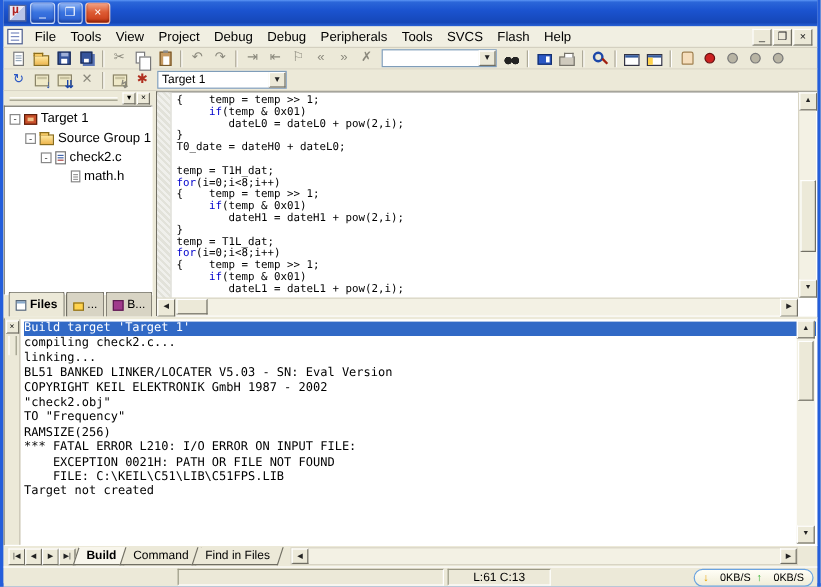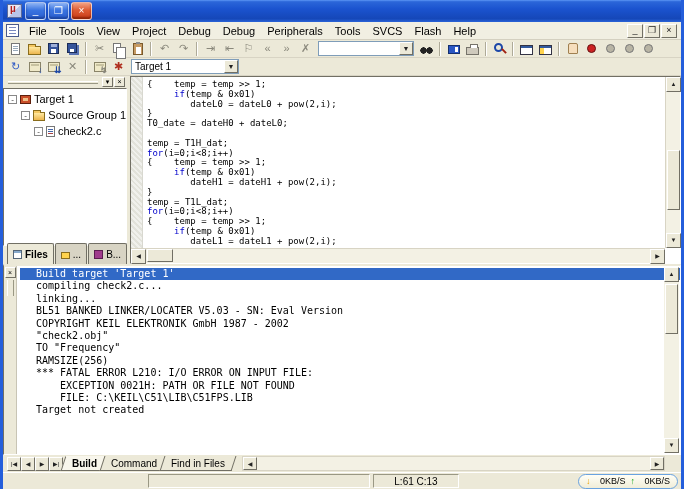--- a/index.html
+++ b/index.html
@@ -98,21 +98,21 @@
   .sb-btn{width:15px;height:15px;flex:0 0 15px;background:#ece9d8;border:1px solid;border-color:#fff #716f64 #716f64 #fff;font-size:6px;line-height:13px;text-align:center;color:#222;}
   .sb-thumb-v{width:13px;height:60px;margin:58px auto 0;background:#ece9d8;border:1px solid;border-color:#fff #716f64 #716f64 #fff;}
   .sb-thumb-h{height:13px;width:26px;margin:0 0 0 1px;background:#ece9d8;border:1px solid;border-color:#fff #716f64 #716f64 #fff;}
   .sb-fill{flex:1;}
   
   .build-win{flex:0 0 191px;display:flex;background:#fff;border:1px solid;border-color:#716f64 #fff #fff #716f64;border-top:2px solid #ece9d8;position:relative;}
   .build-strip{width:13px;flex:0 0 13px;background:#ece9d8;border-right:1px solid #c8c4b4;display:flex;flex-direction:column;align-items:center;padding-top:1px;}
   .build-close{width:11px;height:11px;background:#ece9d8;border:1px solid;border-color:#fff #716f64 #716f64 #fff;font-size:7px;line-height:9px;text-align:center;}
   .build-grip{width:7px;height:16px;margin-top:2px;border-left:1px solid #fff;border-right:1px solid #9a9884;}
   .build-out{flex:1;font-family:"DejaVu Sans Mono",monospace;font-size:10px;line-height:12.4px;padding:2px 0 0 3px;white-space:pre;overflow:hidden;}
-  .build-line{padding-left:16px;}
+  .build-line{padding-left:0;}
   .build-line.sel{background:#3169c6;color:#fff;}
   .build-vscroll{position:absolute;top:1px;right:1px;bottom:1px;width:15px;background:#f3f1e4;display:flex;flex-direction:column;}
   .build-vscroll .sb-thumb-v{margin:2px auto 0;height:50px;}
   
   .bottom-bar{flex:0 0 17px;display:flex;align-items:center;background:#ece9d8;padding-left:4px;}
   .nav-btn{width:14px;height:14px;background:#ece9d8;border:1px solid;border-color:#fff #716f64 #716f64 #fff;font-size:6px;line-height:12px;text-align:center;color:#222;flex:0 0 14px;}
   .btab{height:15px;padding:0 8px;display:flex;align-items:center;font-size:10px;border:1px solid #716f64;border-top:none;background:#ece9d8;transform:skewX(-18deg);margin-left:-4px;}
   .btab span{transform:skewX(18deg);}
   .btab.active{background:#f8f6ec;font-weight:bold;border-top:1px solid #f8f6ec;}
   .btabs{display:flex;margin-left:4px;}
@@ -303,20 +303,25 @@
           <div class="tree-row" style="padding-left: 17px;">
             <span class="expander">-</span>
             <span class="ic css-folder"></span>
             <span class="tree-label">Source Group 1</span>
           </div>
           <div class="tree-row" style="padding-left: 30px;">
             <span class="expander">-</span>
             <span class="ic css-filec"></span>
             <span class="tree-label">check2.c</span>
           </div>
+          <div class="tree-row" style="padding-left: 43px;">
+            <span style="width: 12px; flex: 0 0 12px;"></span>
+            <span class="ic css-fileh"></span>
+            <span class="tree-label">math.h</span>
+          </div>
         </div>
       <div class="proj-tabs" id="proj-tabs">
           <span class="ptab active">
             <span class="tabicon files"></span>
             <span>Files</span>
           </span>
           <span class="ptab">
             <span class="tabicon folder"></span>
             <span>...</span>
           </span>

